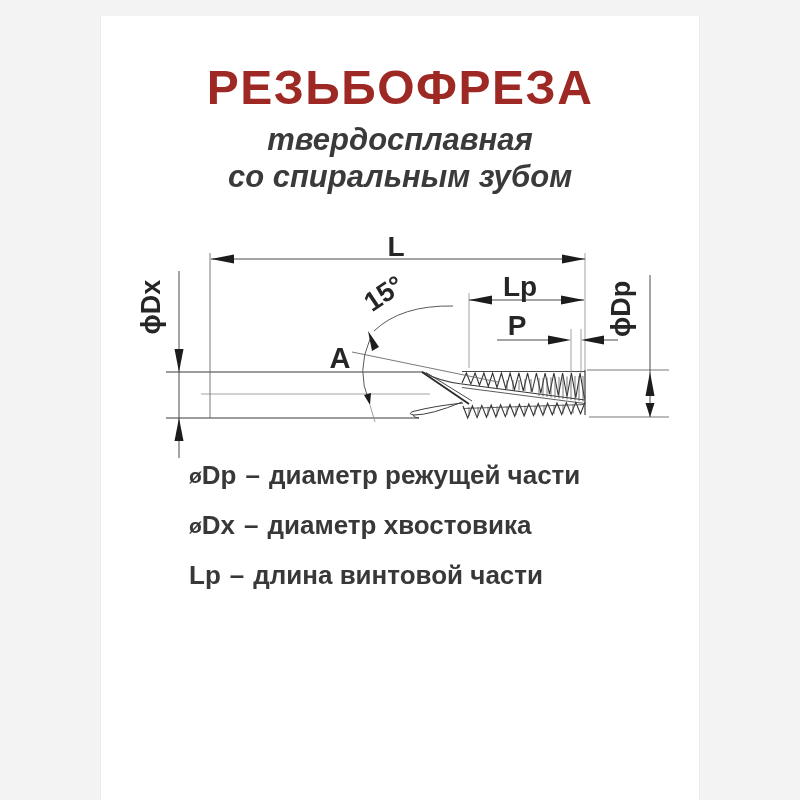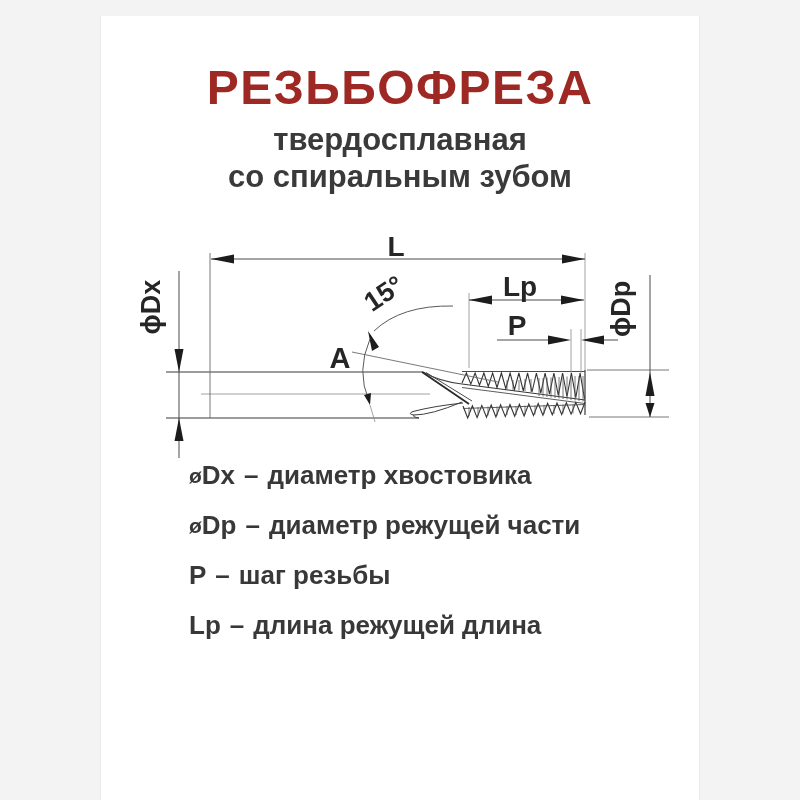--- a/index.html
+++ b/index.html
@@ -23,20 +23,21 @@
     letter-spacing:1.5px;
     color:#9e2823;
     margin:0;
   }
   .subtitle{
     position:absolute;left:0;top:105px;width:100%;
     text-align:center;
     font-size:31px;line-height:37px;font-weight:600;
     color:#3a3a3a;
     white-space:pre-line;
+    font-style:italic;
   }
   .drawing{
     position:absolute;left:0;top:205px;width:600px;height:245px;
   }
   .drawing text{
     font-family:"Liberation Sans","DejaVu Sans",sans-serif;
     font-weight:600;fill:#262626;
   }
   .legend{
     position:absolute;left:88px;top:442px;width:505px;
@@ -134,27 +135,24 @@
         <path d="M369,323 Q355,355 368,385" stroke="#5a5a5a" stroke-width="1" fill="none"></path>
         <polygon points="369,389 370,377 363,379" fill="#1c1c1c"></polygon>
         <path d="M369,389 L374,406" stroke="#8a8a8a" stroke-width="0.8" fill="none"></path>
         <text transform="translate(388 285) rotate(-34)" text-anchor="middle" font-size="27">15°</text>
         <text x="339" y="352" text-anchor="middle" font-size="29">A</text>
       </g>
     </svg>
 
     <div class="legend">
       <div class="legend-item">
+        <span class="legend-term"><span class="legend-sym">ø</span><span>Dp</span></span><span class="legend-dash">–</span><span class="legend-desc">диаметр режущей части</span>
+      </div>
+      <div class="legend-item">
         <span class="legend-term"><span class="legend-sym">ø</span><span>Dx</span></span><span class="legend-dash">–</span><span class="legend-desc">диаметр хвостовика</span>
       </div>
       <div class="legend-item">
-        <span class="legend-term"><span class="legend-sym">ø</span><span>Dp</span></span><span class="legend-dash">–</span><span class="legend-desc">диаметр режущей части</span>
-      </div>
-      <div class="legend-item">
-        <span class="legend-term"><span class="legend-sym"></span><span>P</span></span><span class="legend-dash">–</span><span class="legend-desc">шаг резьбы</span>
-      </div>
-      <div class="legend-item">
-        <span class="legend-term"><span class="legend-sym"></span><span>Lp</span></span><span class="legend-dash">–</span><span class="legend-desc">длина режущей длина</span>
+        <span class="legend-term"><span class="legend-sym"></span><span>Lp</span></span><span class="legend-dash">–</span><span class="legend-desc">длина винтовой части</span>
       </div>
     </div>
 
   </div>
 </div>
 
 </body></html>

